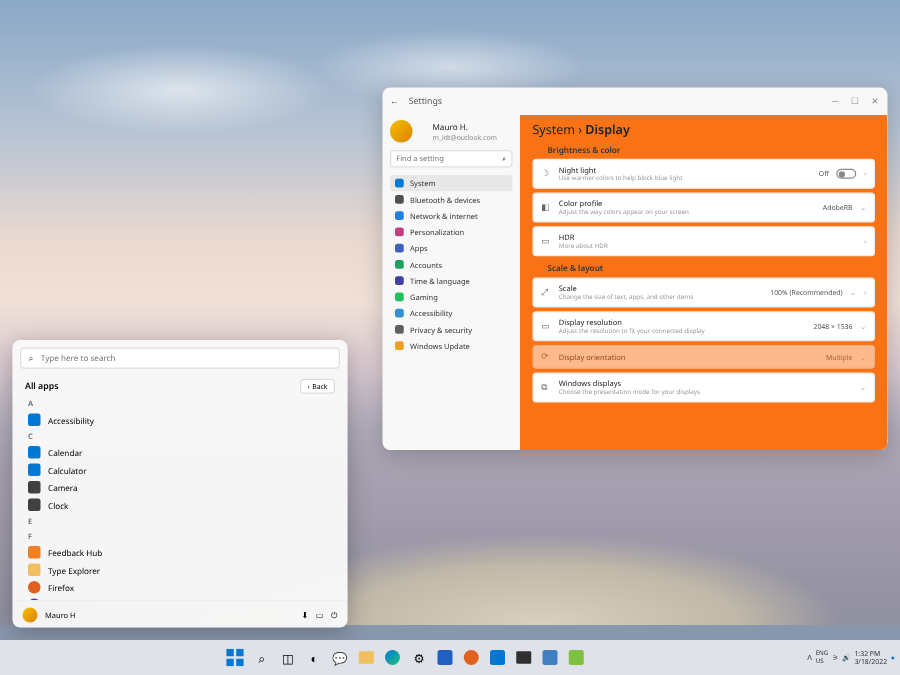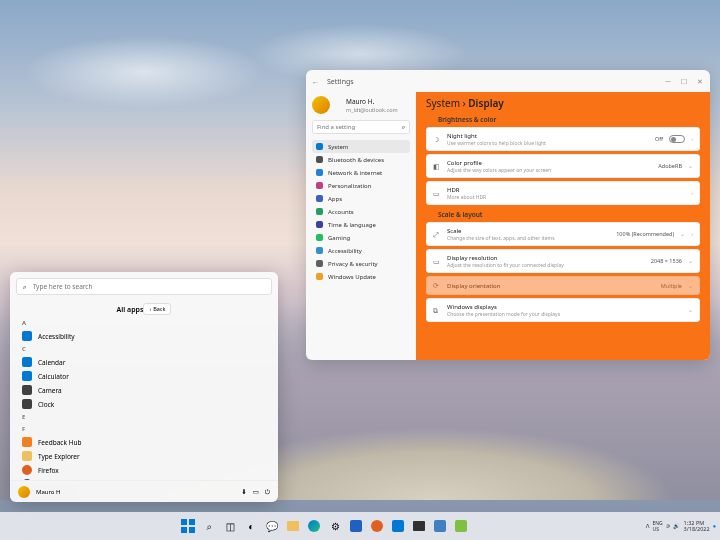--- a/index.html
+++ b/index.html
@@ -34,21 +34,21 @@
 .card .ctt{font-size:6px;color:#222}
 .card .cts{font-size:5px;color:#999}
 .card .cv{font-size:5.5px;color:#555}
 .card .chev{color:#aaa;font-size:6px}
 .card.dis{opacity:.5}
 .toggle{width:16px;height:8px;border:1px solid #888;border-radius:4px;position:relative;background:#fff}
 .toggle:after{content:"";position:absolute;left:1px;top:1px;width:5px;height:5px;border-radius:50%;background:#888}
 .start{position:absolute;top:272px;left:10px;width:268px;height:230px;background:rgba(250,250,250,.95);border-radius:6px;box-shadow:0 4px 20px rgba(0,0,0,.25);display:flex;flex-direction:column;font-size:6.5px;overflow:hidden}
 .ssearch{margin:6px;display:flex;align-items:center;gap:6px;background:#fff;border:1px solid #e0e0e0;border-radius:3px;padding:3px 6px}
 .ssearch input{border:0;outline:0;flex:1;font-size:6.5px;background:transparent}
-.shdr{display:flex;justify-content:center;align-items:center;padding:2px 10px;font-size:7px}
+.shdr{display:flex;justify-content:space-between;align-items:center;padding:2px 10px;font-size:7px}
 .shdr b{font-weight:600}
 .backbtn{background:#fff;border:1px solid #ddd;border-radius:3px;padding:1px 5px;font-size:5.5px;display:flex;align-items:center;gap:2px}
 .applist{flex:1;overflow:auto;padding:0 8px}
 .lh{font-size:6px;color:#666;padding:2px 4px;font-weight:600}
 .ai{display:flex;align-items:center;gap:6px;padding:2px 4px;border-radius:3px;cursor:pointer}
 .aicon{width:10px;height:10px;border-radius:2px;display:inline-block}
 .sfoot{height:22px;border-top:1px solid #eee;display:flex;align-items:center;padding:0 8px;gap:6px}
 .sfoot .uav{width:12px;height:12px;border-radius:50%;background:linear-gradient(135deg,#f0c000,#e08000)}
 .sfoot .un{flex:1;font-size:6px}
 .taskbar{position:absolute;bottom:0;left:0;right:0;height:28px;background:rgba(240,240,245,.85);backdrop-filter:blur(10px);display:flex;align-items:center;padding:0 4px}

